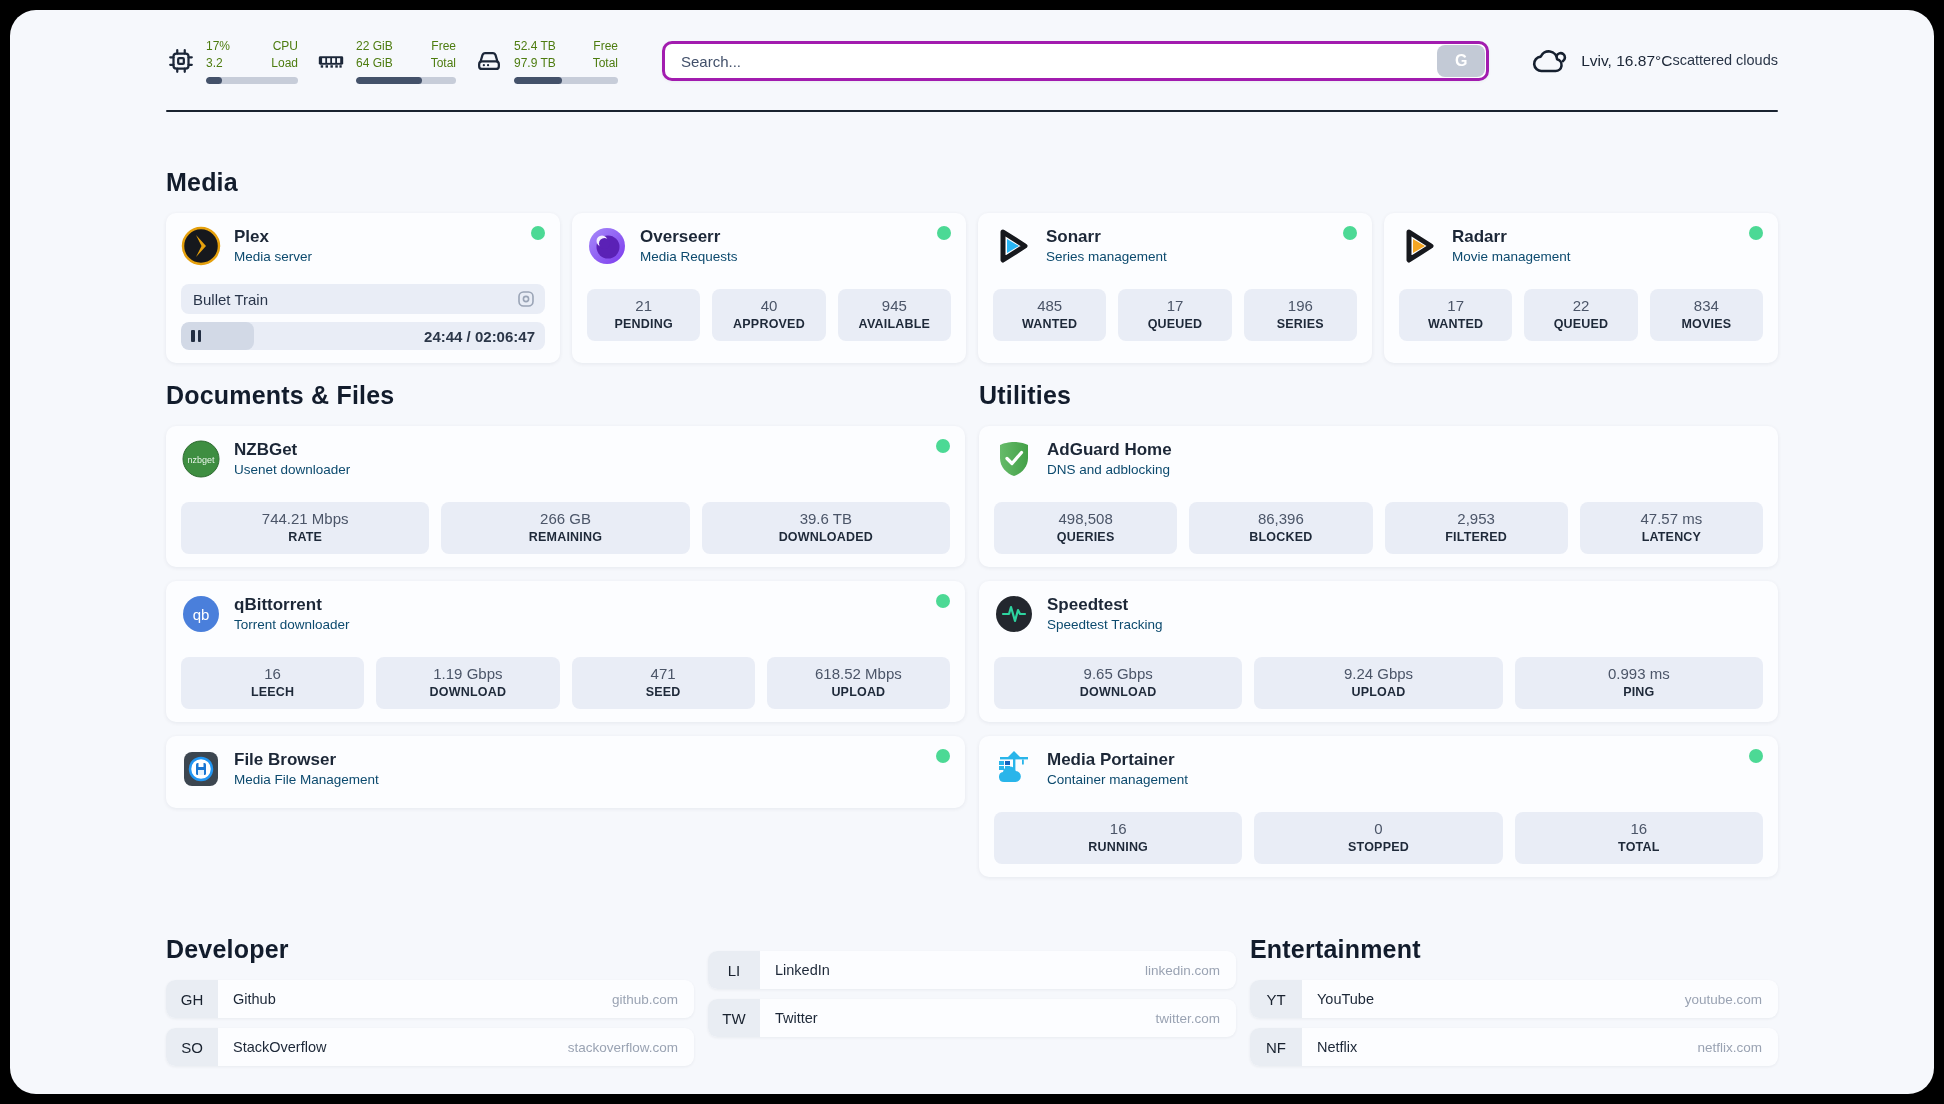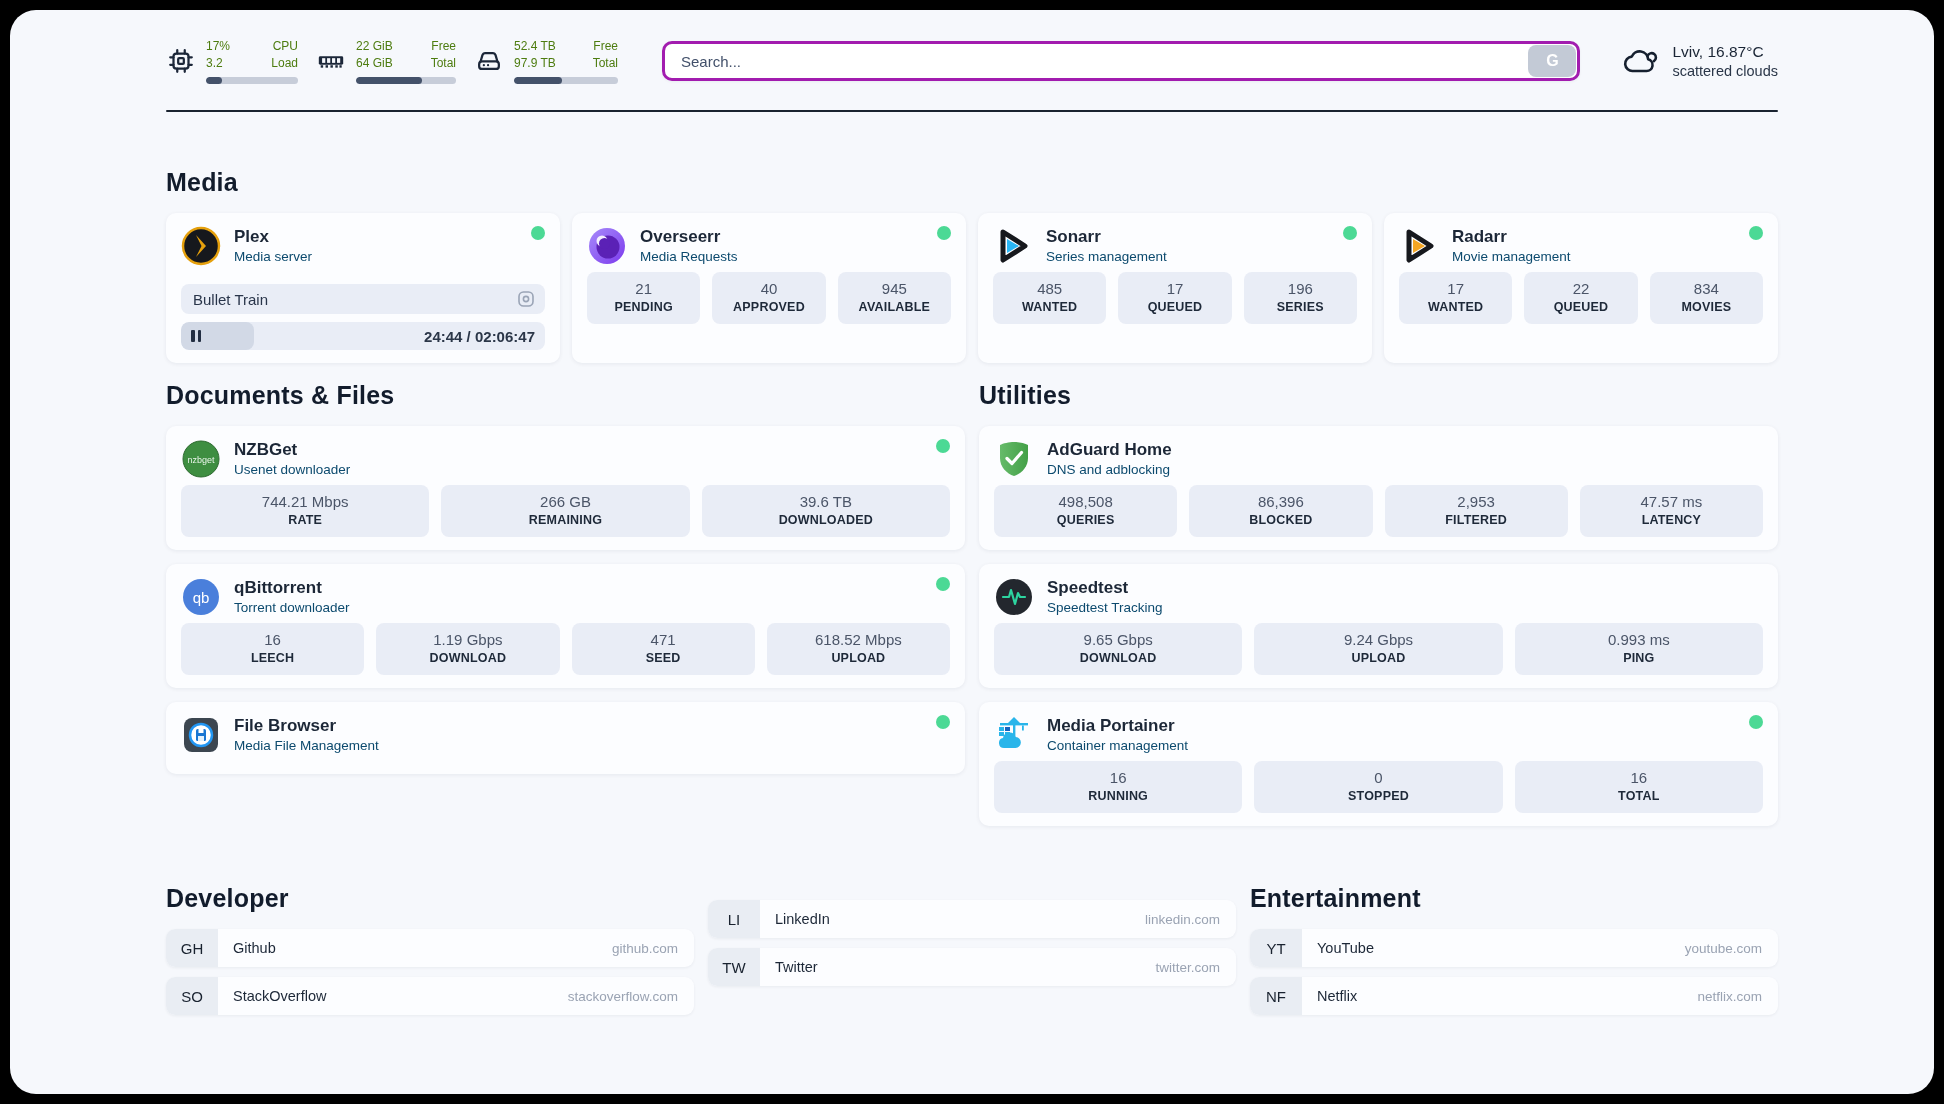--- a/index.html
+++ b/index.html
@@ -24,21 +24,21 @@
   .search-input { width:100%; height:40px; border:3px solid #a21caf; border-radius:10px;
     background:#ffffff; padding:0 60px 0 16px; font-size:15px; color:#2c3a52;
     font-family:"Liberation Sans", sans-serif; outline:none; box-shadow:0 1px 3px rgba(20,30,55,.05); }
   .search-input::placeholder { color:#42506a; opacity:1; }
   .search-btn { position:absolute; top:4px; right:4px; bottom:4px; width:48px; border-radius:8px;
     background:#c3cad6; color:#ffffff; font-size:16px; font-weight:700;
     display:flex; align-items:center; justify-content:center; cursor:pointer; }
 
   .weather { display:flex; align-items:center; gap:12px; margin-left:24px; flex:0 0 auto; }
   .weather-icon { width:38px; height:34px; color:#16202f; }
-  .weather-text { display:flex; flex-direction:column; }
+  .weather-text { display:flex; flex-direction:row; }
   .weather-line1 { font-size:15.5px; color:#1a2535; line-height:20px; }
   .weather-line2 { font-size:14.5px; color:#2a3648; line-height:18px; }
 
   .divider { height:2px; background:#1a2330; margin-top:26px; border-radius:1px; }
 
   
   .sec-title { font-size:25px; font-weight:600; color:#121c2c; letter-spacing:.2px; }
   .sec-media { margin-top:56px; }
   .media-grid { margin-top:16px; display:grid; grid-template-columns:repeat(4,1fr); gap:12px; }
   .band2 { margin-top:18px; display:grid; grid-template-columns:1fr 1fr; column-gap:14px; row-gap:0; }
@@ -47,21 +47,21 @@
 
   
   .svc-card { background:#fcfdff; border-radius:10px; padding:13px 15px;
     box-shadow:0 1px 4px rgba(20,30,55,.07); cursor:pointer; }
   .svc-head { display:flex; align-items:flex-start; gap:13px; min-height:46px; }
   .svc-icon { width:40px; height:40px; flex:0 0 auto; }
   .svc-meta { display:flex; flex-direction:column; }
   .svc-name { font-size:17px; font-weight:600; color:#1c2737; line-height:22px; }
   .svc-desc { font-size:13.5px; color:#0c4a6e; line-height:18px; }
   .dot { width:14px; height:14px; border-radius:50%; background:#4cd995; margin-left:auto; flex:0 0 auto; }
-  .stats { display:flex; gap:12px; margin-top:0; }
+  .stats { display:flex; gap:12px; margin-top:17px; }
   .stat { flex:1; background:#e9edf6; border-radius:8px; padding:7px 4px 8px; text-align:center; }
   .stat-v { font-size:15px; color:#4b5568; line-height:20px; }
   .stat-l { font-size:12.5px; font-weight:700; color:#1e2939; line-height:17px; letter-spacing:.2px; }
 
   
   .np-row { margin-top:12px; background:#e9edf6; border-radius:8px; height:30px;
     display:flex; align-items:center; padding:0 10px 0 12px; }
   .np-title { font-size:15px; color:#29354a; }
   .np-cam { margin-left:auto; width:18px; height:18px; color:#9aa4b6; }
   .player-row { margin-top:8px; background:#e9edf6; border-radius:8px; height:28px;

